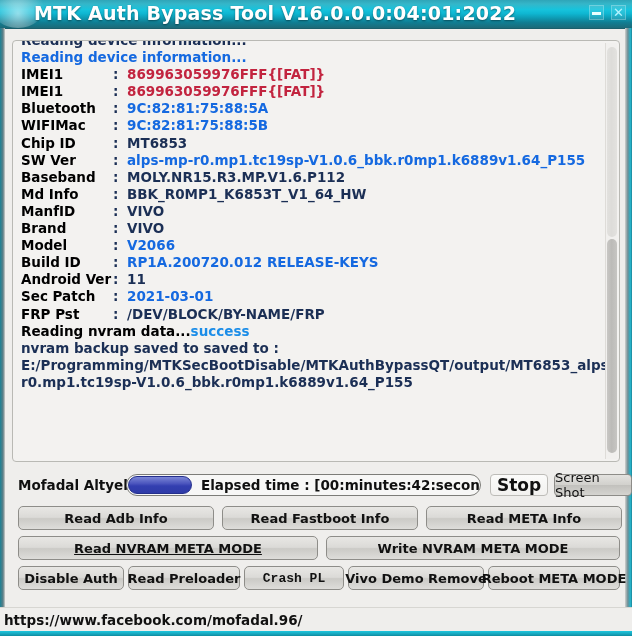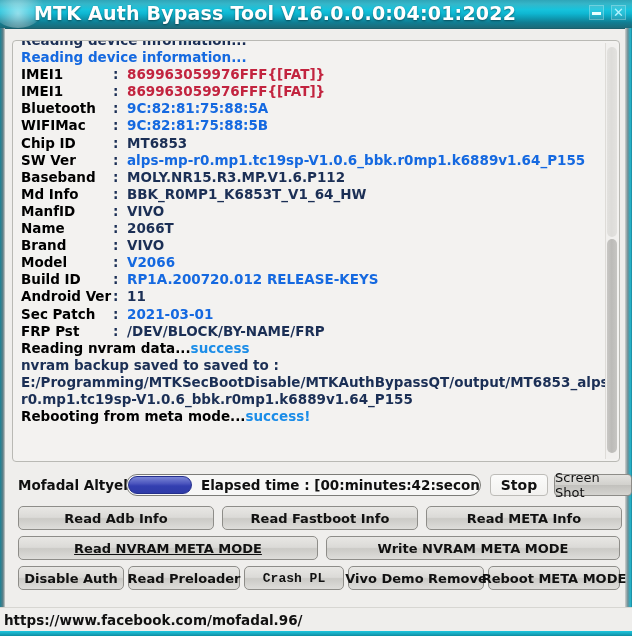--- a/index.html
+++ b/index.html
@@ -142,21 +142,21 @@
     box-sizing: border-box;
   }
   .progress-label {
     position: absolute; left: 74px; top: 2px;
     font-size: 13.5px; font-weight: bold; color: #101010;
     white-space: nowrap;
   }
   .btn-stop {
     position: absolute; left: 478px; top: 0px;
     width: 58px; height: 22px;
-    font-size: 14px; font-weight: bold; color: #111;
+    font-size: 17px; font-weight: bold; color: #111;
     background: linear-gradient(to bottom, #fbfbfa, #f2f1ef);
     border: 1px solid #bdbcb8; border-radius: 4px;
     box-sizing: border-box;
     display: flex; align-items: center; justify-content: center;
   }
   .btn-shot {
     position: absolute; left: 542px; top: 0px;
     width: 78px; height: 22px;
     font-size: 13px; font-weight: normal; color: #111;
     background: linear-gradient(to bottom, #e3e2df 0%, #d2d1cd 48%, #c2c1bd 52%, #d5d4d0 100%);
@@ -228,32 +228,30 @@
           <div class="line head">Reading device information...</div>
           <div class="row"><span class="lbl">IMEI1</span><span class="col">:</span><span class="val red">869963059976FFF{[FAT]}</span></div>
           <div class="row"><span class="lbl">IMEI1</span><span class="col">:</span><span class="val red">869963059976FFF{[FAT]}</span></div>
           <div class="row"><span class="lbl">Bluetooth</span><span class="col">:</span><span class="val blue">9C:82:81:75:88:5A</span></div>
           <div class="row"><span class="lbl">WIFIMac</span><span class="col">:</span><span class="val blue">9C:82:81:75:88:5B</span></div>
           <div class="row"><span class="lbl">Chip ID</span><span class="col">:</span><span class="val ">MT6853</span></div>
           <div class="row"><span class="lbl">SW Ver</span><span class="col">:</span><span class="val blue">alps-mp-r0.mp1.tc19sp-V1.0.6_bbk.r0mp1.k6889v1.64_P155</span></div>
           <div class="row"><span class="lbl">Baseband</span><span class="col">:</span><span class="val ">MOLY.NR15.R3.MP.V1.6.P112</span></div>
           <div class="row"><span class="lbl">Md Info</span><span class="col">:</span><span class="val ">BBK_R0MP1_K6853T_V1_64_HW</span></div>
           <div class="row"><span class="lbl">ManfID</span><span class="col">:</span><span class="val ">VIVO</span></div>
-          <div class="row"><span class="lbl">Name</span><span class="col">:</span><span class="val ">2066T</span></div>
           <div class="row"><span class="lbl">Brand</span><span class="col">:</span><span class="val ">VIVO</span></div>
           <div class="row"><span class="lbl">Model</span><span class="col">:</span><span class="val blue">V2066</span></div>
           <div class="row"><span class="lbl">Build ID</span><span class="col">:</span><span class="val blue">RP1A.200720.012 RELEASE-KEYS</span></div>
           <div class="row"><span class="lbl">Android Ver</span><span class="col">:</span><span class="val ">11</span></div>
           <div class="row"><span class="lbl">Sec Patch</span><span class="col">:</span><span class="val blue">2021-03-01</span></div>
           <div class="row"><span class="lbl">FRP Pst</span><span class="col">:</span><span class="val ">/DEV/BLOCK/BY-NAME/FRP</span></div>
           <div class="line"><span>Reading nvram data...</span><span class="ok">success</span></div>
           <div class="line wrap-line">nvram backup saved to saved to :</div>
           <div class="line wrap-line">E:/Programming/MTKSecBootDisable/MTKAuthBypassQT/output/MT6853_alps-mp-</div>
           <div class="line wrap-line">r0.mp1.tc19sp-V1.0.6_bbk.r0mp1.k6889v1.64_P155</div>
-          <div class="line"><span>Rebooting from meta mode...</span><span class="ok">success!</span></div>
         </div>
     </div>
     <div class="sb-track">
       <div class="sb-thumb ghost"></div>
       <div class="sb-thumb"></div>
     </div>
   </div>
 
   <div class="status-row">
     <div class="author">Mofadal Altyeb</div>

